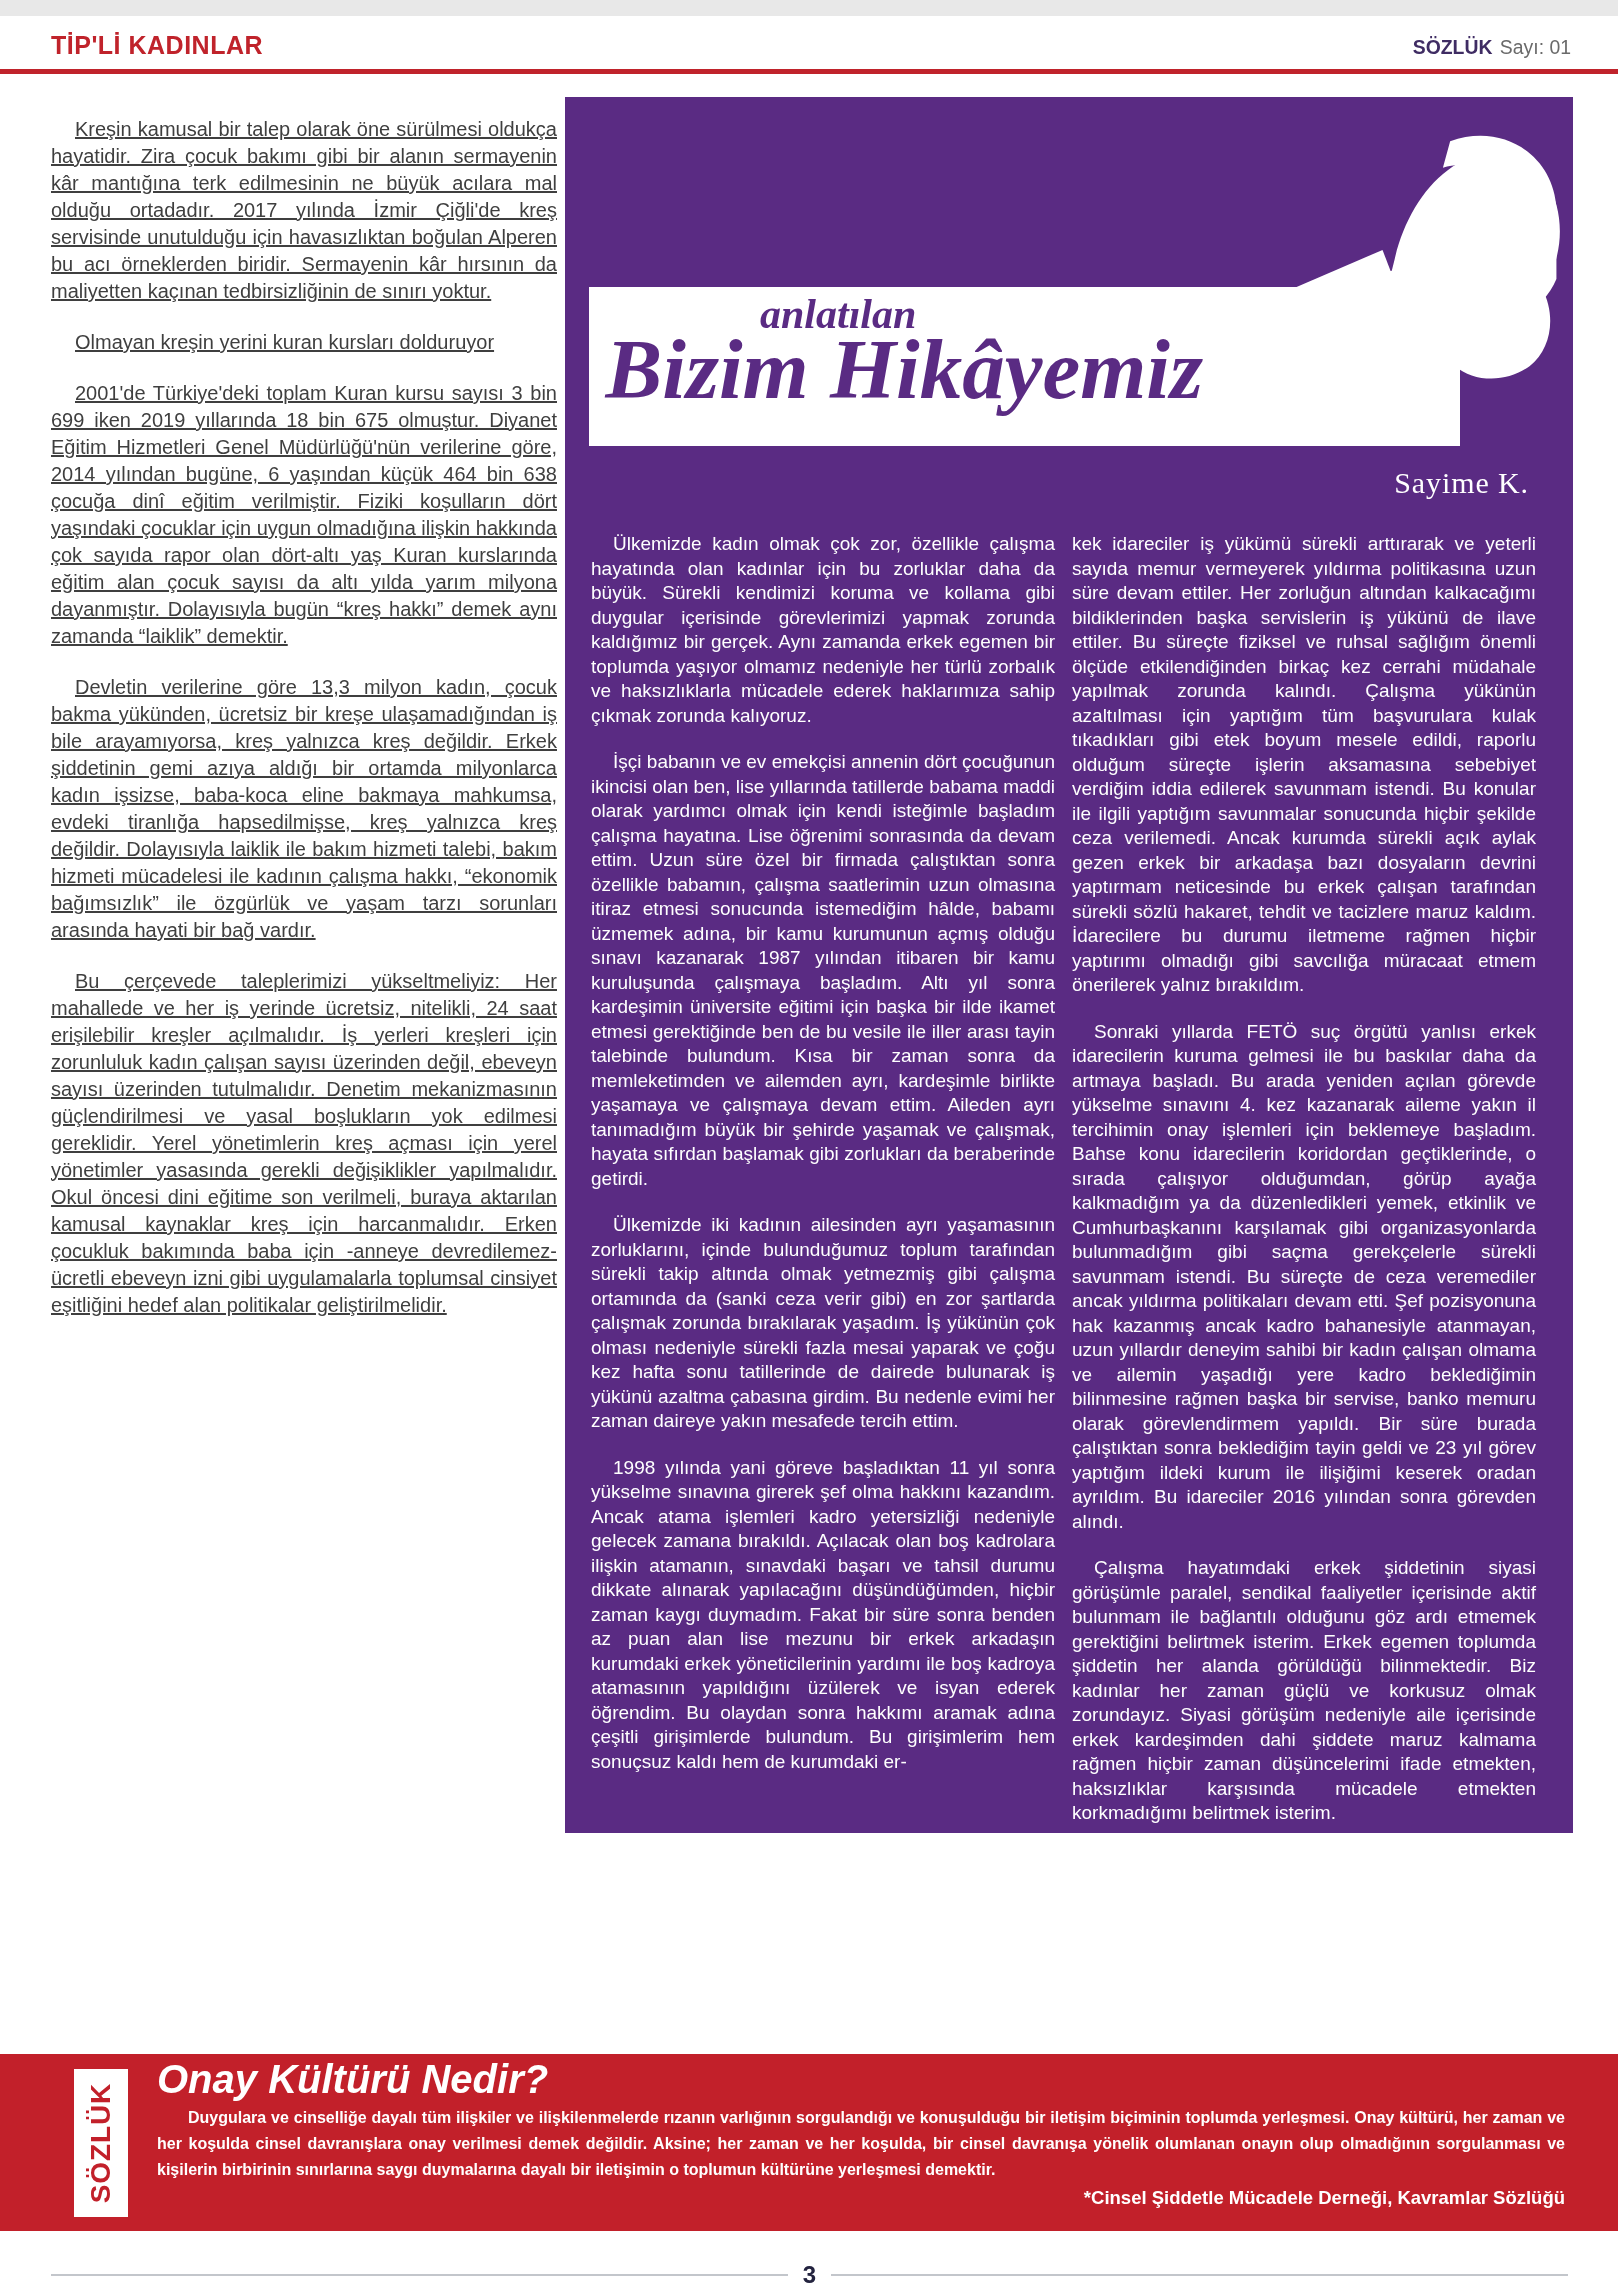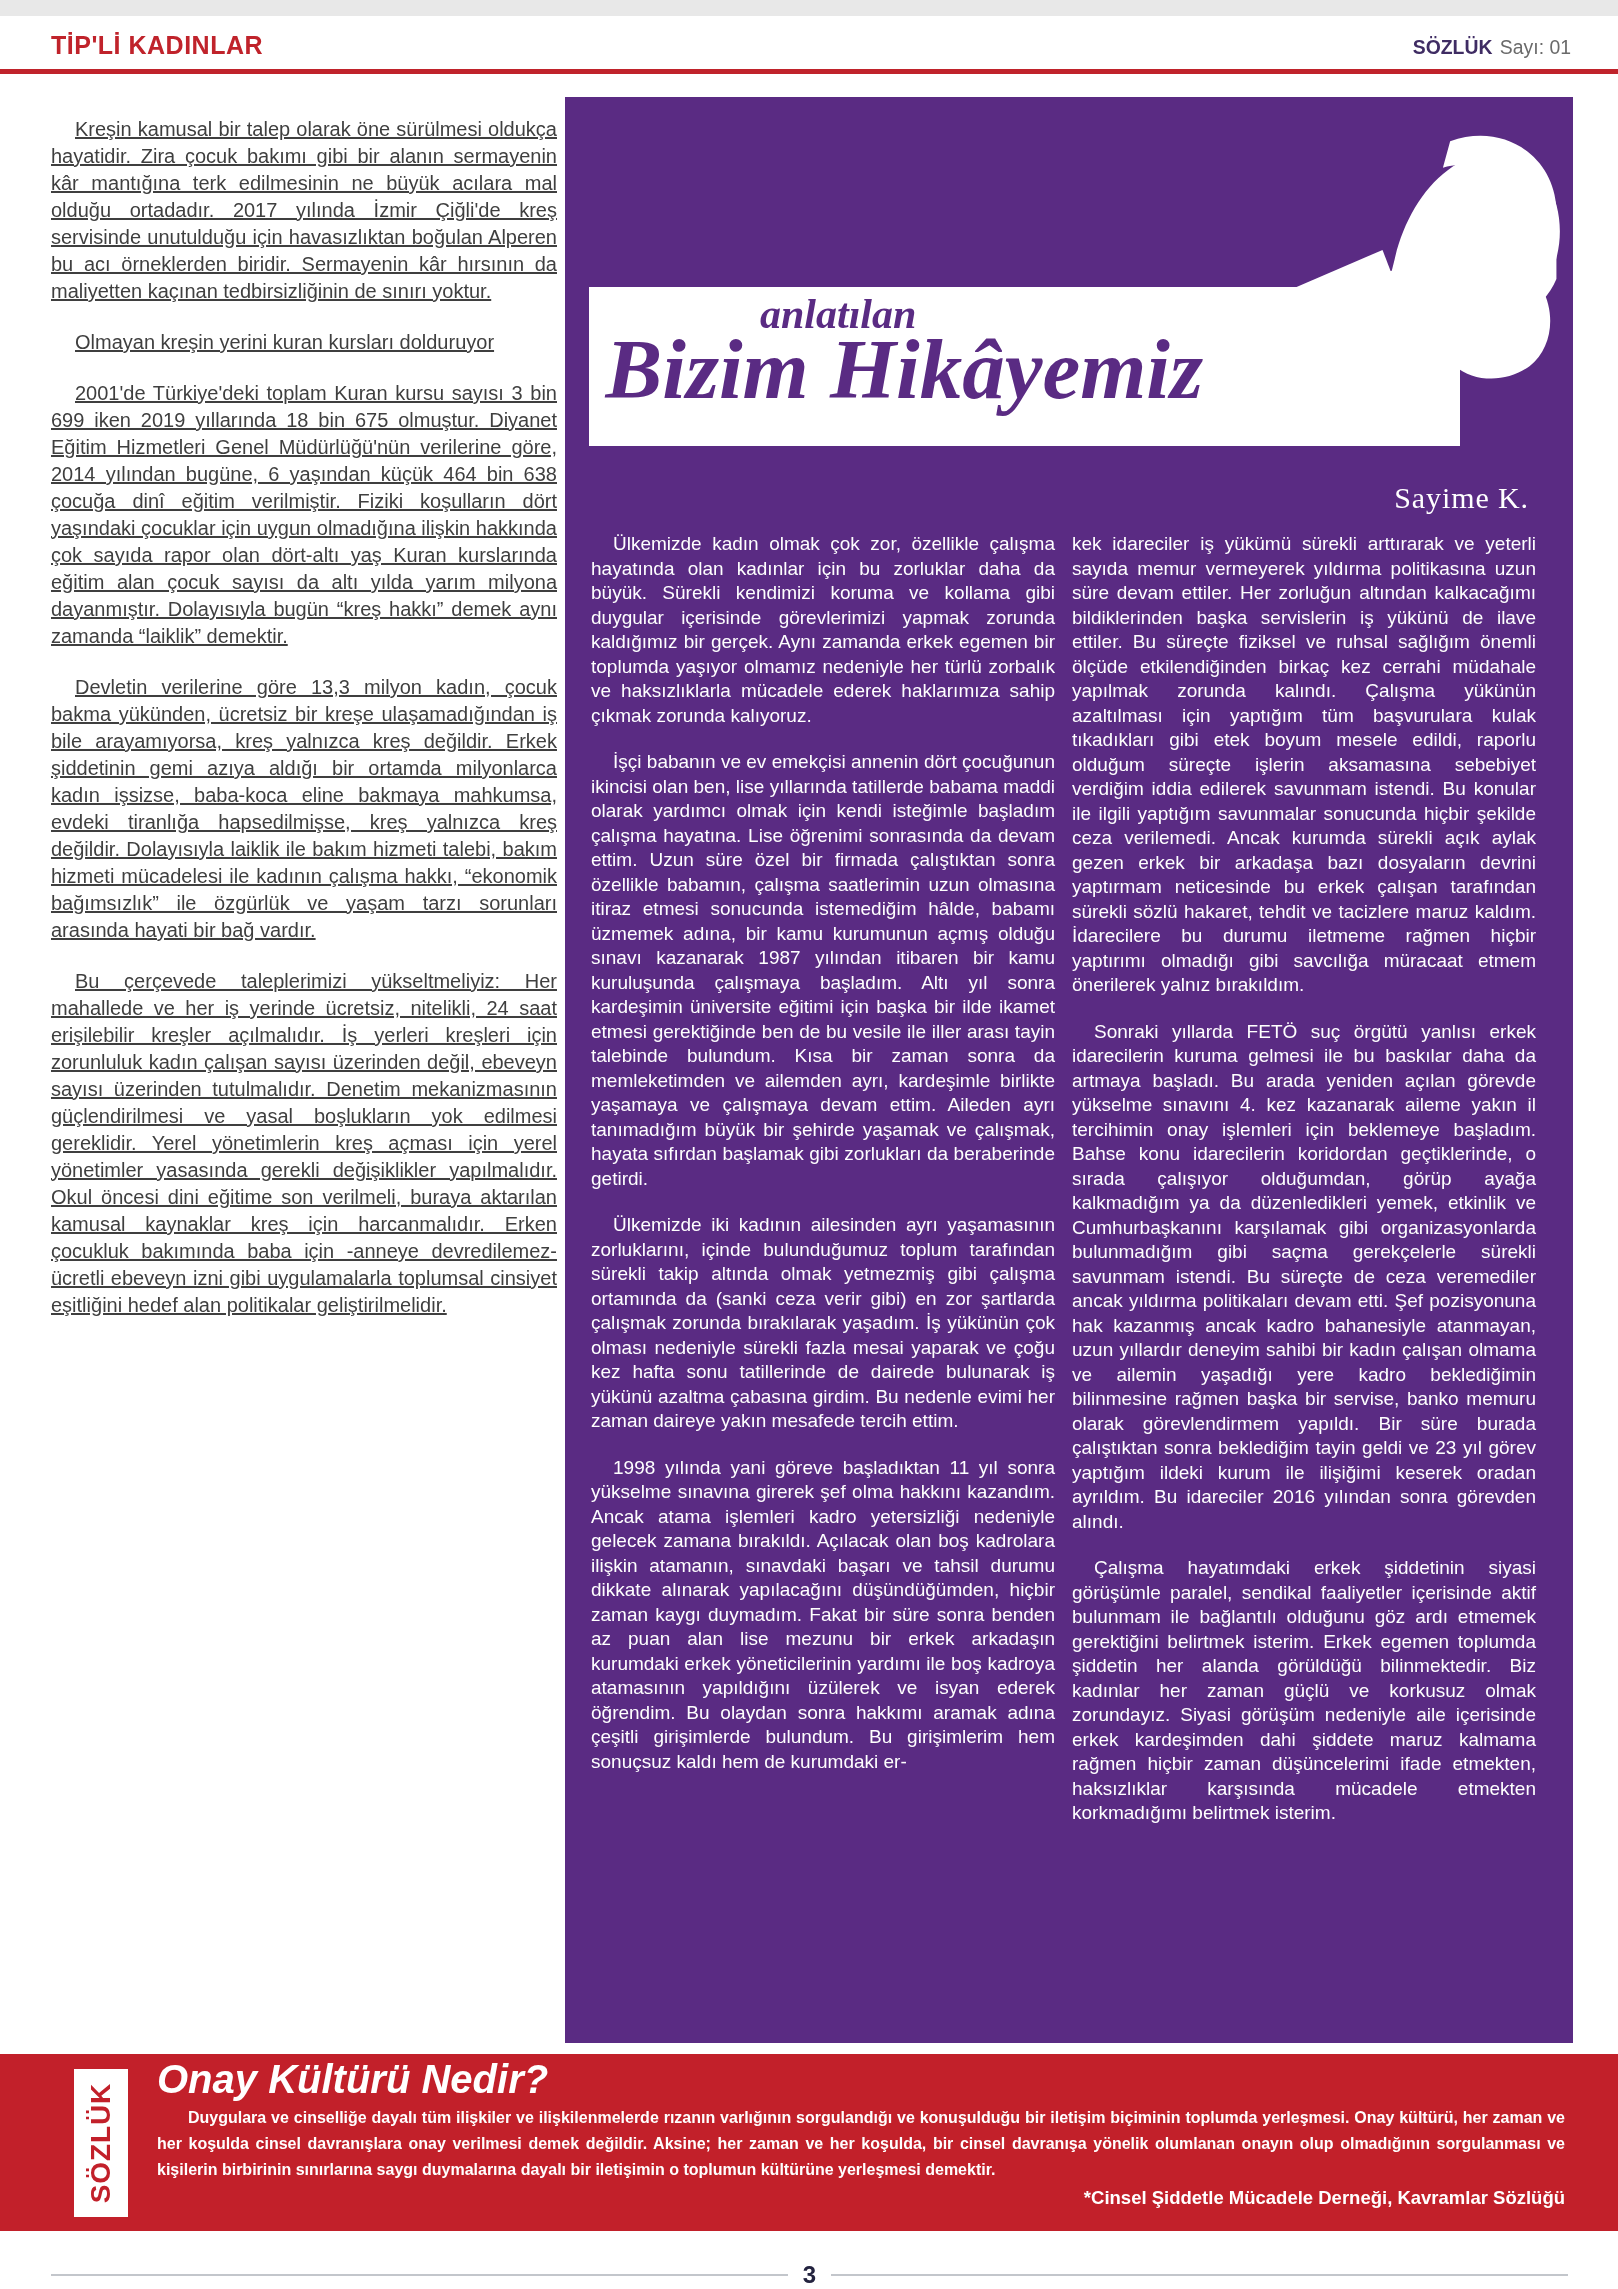--- a/index.html
+++ b/index.html
@@ -13,31 +13,31 @@
   .topbar-title{font-size:25px;font-weight:bold;color:#c0232b;letter-spacing:0.5px;}
   .topbar-issue{font-size:19.4px;color:#6a6a6a;}
   .topbar-issue b{color:#3f2c63;font-weight:bold;margin-right:7.4px;}
   .rule{position:absolute;left:0;top:53px;width:100%;height:4.6px;background:#c0232b;}
   
   .left-col{position:absolute;left:51px;top:100px;width:506px;color:#3f3f3f;
     font-size:20px;line-height:27px;text-align:justify;}
   .left-col p{margin:0 0 24px;text-indent:24px;text-decoration:underline;}
   .left-col p.subhead{text-indent:24px;}
   
-  .feature{position:absolute;left:565px;top:81px;width:1008px;height:1946px;
+  .feature{position:absolute;left:565px;top:81px;width:1008px;height:1736px;
     background:#5a2b83;overflow:hidden;}
   .masthead-box{position:absolute;left:24px;top:190px;width:871px;height:159px;
     background:#ffffff;}
   .logo-line1{font-family:"Liberation Serif",serif;font-style:italic;font-weight:bold;
     color:#5a2b83;font-size:42px;line-height:1;padding-left:171px;margin-top:5.5px;}
   .logo-line2{font-family:"Liberation Serif",serif;font-style:italic;font-weight:bold;
     color:#5a2b83;font-size:85px;line-height:.95;padding-left:16.6px;margin-top:-5.5px;
     white-space:nowrap;}
   .silhouette{position:absolute;right:9.2px;top:37px;width:305px;height:314px;}
-  .byline{position:absolute;top:384px;right:44px;color:#ffffff;
+  .byline{position:absolute;top:369px;right:44px;color:#ffffff;
     font-family:"Liberation Serif",serif;font-size:30px;letter-spacing:0.9px;}
   .feature-cols{position:absolute;left:26px;top:435px;width:956px;display:flex;gap:17px;}
   .fcol{width:464px;color:#ffffff;font-size:19px;line-height:24.5px;text-align:justify;}
   .fcol p{margin:0 0 22px;text-indent:22px;}
   .fcol p.no-indent{text-indent:0;}
   
   .glossary{position:absolute;left:0;top:2038px;width:1619px;height:177px;background:#c2202a;}
   .glossary-label-box{position:absolute;left:74px;top:14.8px;width:54px;height:148px;
     background:#ffffff;display:flex;align-items:center;justify-content:center;}
   .glossary-label{transform:rotate(-90deg);color:#c2202a;font-weight:bold;

